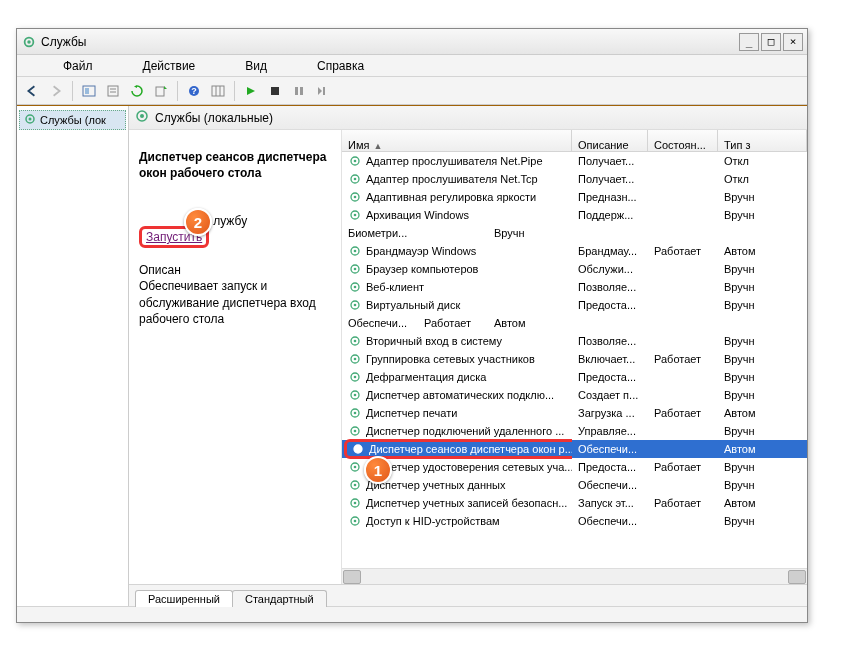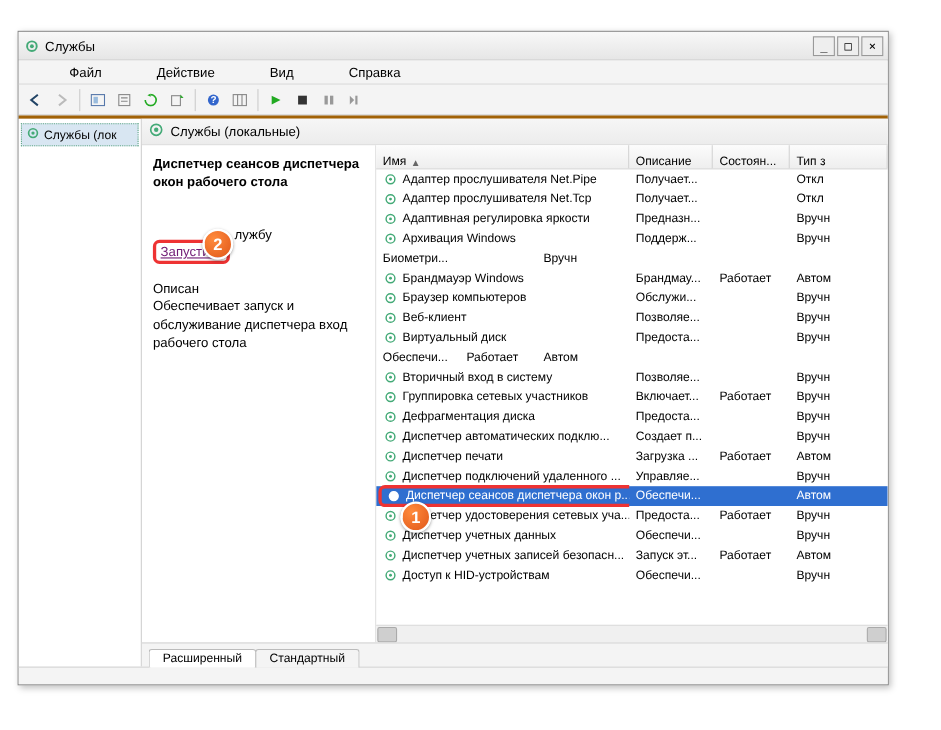--- a/index.html
+++ b/index.html
@@ -47,21 +47,21 @@
     gap:2px;
   }
   .tbtn {
     width:22px;height:22px;border:1px solid transparent;
     display:flex;align-items:center;justify-content:center;
     cursor:pointer;color:#333;border-radius:2px;
   }
   .tsep { width:1px;height:20px;background:#ccc;margin:0 3px; }
   .body {
     flex: 1; display:flex; min-height:0;
-    border-top:3px solid #a16207;
+    border-top:1px solid #a16207;
   }
   .tree {
     width:112px; background:#fff; border-right:1px solid #ccc;
     padding:4px 2px;
   }
   .tree-item {
     display:flex;align-items:center;gap:4px;
     padding:2px 4px;background:#d8e6f2;border:1px dotted #6a8;
     font-size:11px;
   }
@@ -71,21 +71,21 @@
   }
   .content-titlebar {
     height:24px;background:linear-gradient(#f6f6f6,#ececec);
     border-bottom:1px solid #ddd;
     display:flex;align-items:center;padding:0 6px;gap:6px;font-size:12px;
   }
   .panes {
     flex:1;display:flex;min-height:0;
   }
   .detail {
-    width:212px;padding:10px 10px;overflow:hidden;
+    width:212px;padding:20px 10px;overflow:hidden;
   }
   .detail h3 { font-size:12px;font-weight:bold;margin-bottom:12px;line-height:1.3; }
   .detail .startrow { display:flex;align-items:center;gap:4px;margin-bottom:14px; }
   .startlink {
     color:#701a75;text-decoration:underline;cursor:pointer;
     border:3px solid #e33;border-radius:6px;padding:1px 4px;margin-top:33px;
   }
   .detail .descblock { line-height:1.35; }
   .list {
     flex:1;min-width:0;display:flex;flex-direction:column;border-left:1px solid #e2e2e2;

